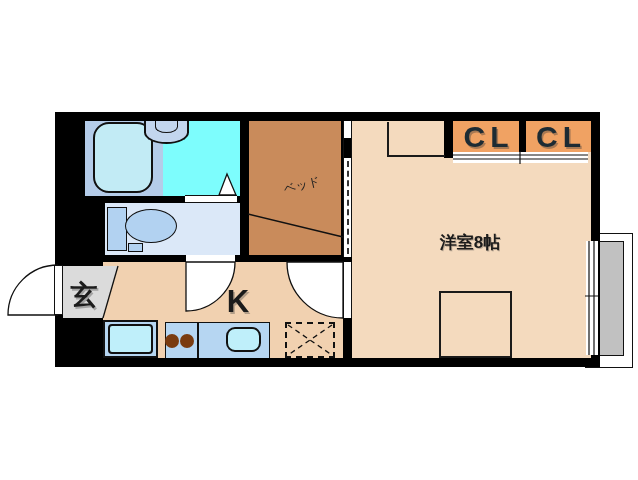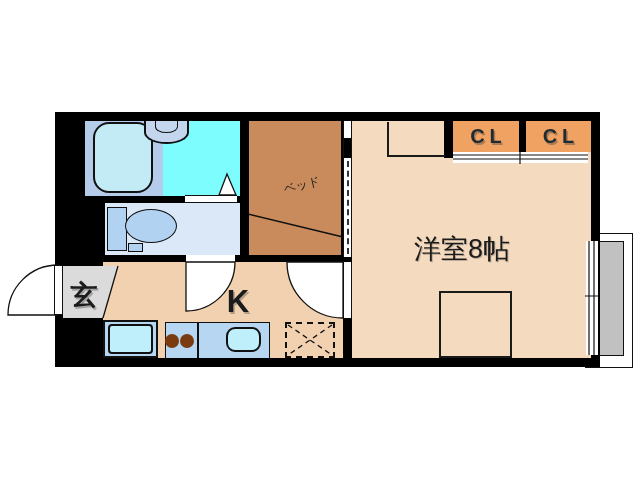--- a/index.html
+++ b/index.html
@@ -58,22 +58,22 @@
 
   .k-door-gap{left:343px;top:262px;width:9px;height:56px;background:#fff;border-left:1px solid #111;border-right:1px solid #111;}
   .window-gap{left:586px;top:241px;width:12px;height:114px;background:#fff;}
 
   .svg-overlay{left:0;top:0;width:638px;height:480px;pointer-events:none;}
 
   
   .label{color:#1b1b1b;text-shadow:1.5px 1.5px 0 rgba(60,60,60,0.35);}
   .lbl-entrance{left:62px;top:277px;width:44px;text-align:center;font-size:27px;font-weight:bold;}
   .lbl-kitchen{left:214px;top:284px;width:48px;text-align:center;font-size:31px;font-weight:bold;}
-  .lbl-room{left:362px;top:231px;width:200px;text-align:center;font-size:27px;font-weight:400;text-shadow:1px 1px 0 rgba(60,60,60,0.3);}
-  .lbl-cl{font-size:20px;font-weight:bold;letter-spacing:5px;text-indent:5px;color:#1d2b33;text-shadow:1.5px 1.5px 0 rgba(60,60,60,0.4);}
+  .lbl-room{left:370px;top:231px;width:200px;text-align:center;font-size:17px;font-weight:700;text-shadow:1px 1px 0 rgba(60,60,60,0.3);}
+  .lbl-cl{font-size:30px;font-weight:bold;letter-spacing:5px;text-indent:5px;color:#1d2b33;text-shadow:1.5px 1.5px 0 rgba(60,60,60,0.4);}
   .lbl-bed{left:271px;top:177px;width:62px;text-align:center;font-size:12px;color:#222;transform:rotate(-13deg);text-shadow:none;}
 </style>
 </head>
 <body>
 
 <div class="canvas">
 
   <div class="abs balcony-outer"></div>
   <div class="abs balcony-floor"></div>
 

